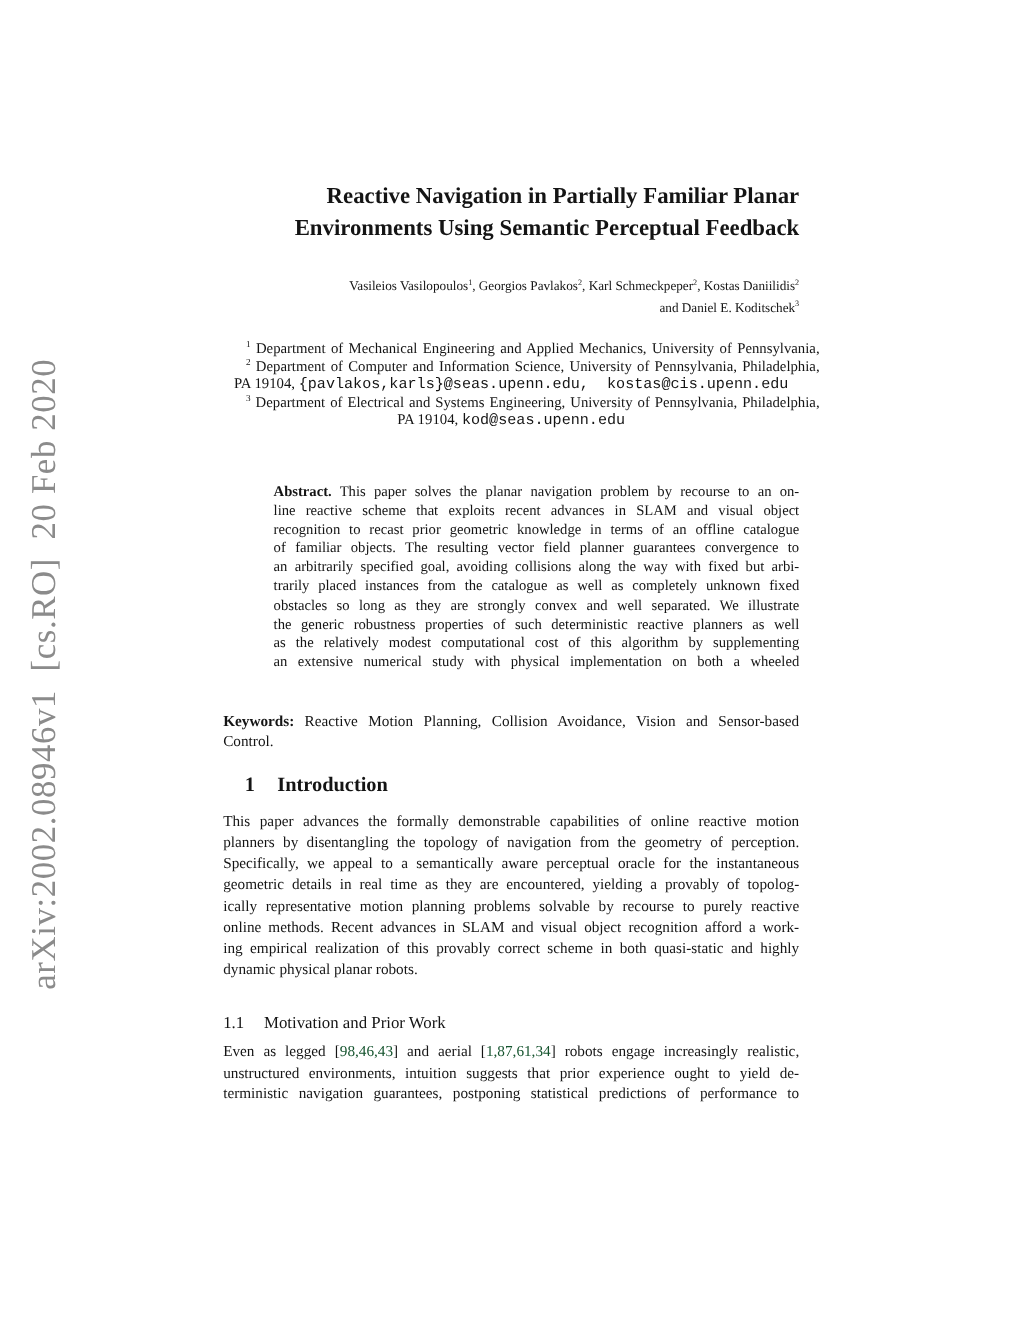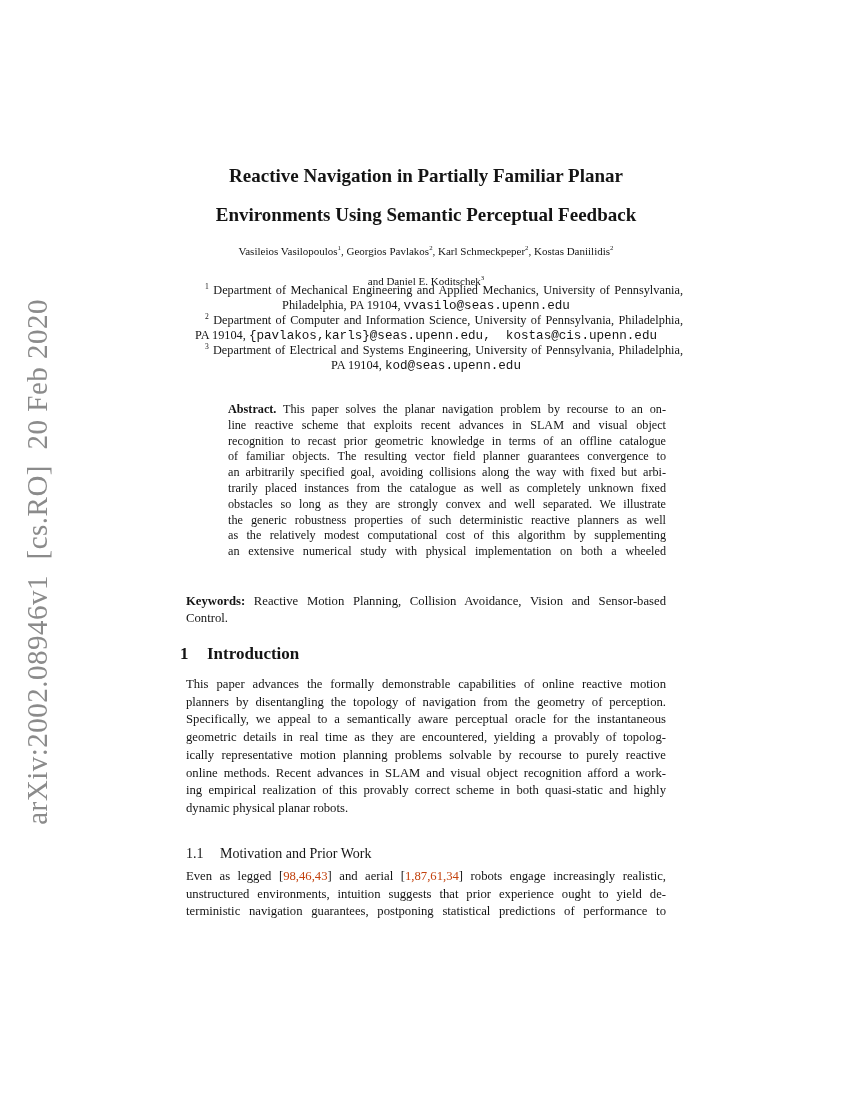--- a/index.html
+++ b/index.html
@@ -9,46 +9,46 @@
     background:#ffffff;
     font-family:"Liberation Serif", serif;
     color:#141414;
     overflow:hidden;
   }
   .abs{position:absolute;}
   
   .line{display:block;}
   .just{text-align:justify;text-align-last:justify;}
   .flush{text-align-last:left;}
-  .center{text-align:center;margin-top:12px;}
+  .center{text-align:right;}
   .affil-h{text-align:justify;text-align-last:justify;margin-left:36px;}
   .affil-c{text-align:center;}
   sup{font-size:0.62em;vertical-align:super;line-height:0;}
   b{font-weight:bold;}
   .mono{font-family:"Liberation Mono", monospace;font-size:12.6px;white-space:pre;}
-  .cite{color:#c2410c;}
+  .cite{color:#14532d;}
   
   #watermark{
     left:18px;top:283px;height:557px;width:38px;
     display:flex;align-items:center;justify-content:center;
   }
   #watermark span{
     writing-mode:vertical-rl;
     transform:rotate(180deg);
     font-size:29px;
     color:#8b8b8b;
     white-space:pre;
     letter-spacing:0.5px;
   }
   #title{left:186px;top:150px;width:480px;font-size:19px;font-weight:bold;line-height:27px;}
   #authors{left:186px;top:231px;width:480px;font-size:11px;line-height:17.7px;}
   #affiliations{left:169px;top:283px;width:514px;font-size:12.3px;line-height:14.6px;}
   #abstract{left:228px;top:402px;width:438px;font-size:12.2px;line-height:15.8px;}
   #keywords{left:186px;top:593px;width:480px;font-size:12.7px;line-height:17px;}
-  .h1{left:180px;top:644px;width:480px;font-size:17px;font-weight:bold;}
+  .h1{left:204px;top:644px;width:480px;font-size:17px;font-weight:bold;}
   .h1 .sec-num{display:inline-block;min-width:27px;}
   .h2{left:186px;top:846px;width:480px;font-size:14px;font-weight:normal;}
   .h2 .sec-num{display:inline-block;min-width:34px;}
   #para-intro{left:186px;top:676px;width:480px;font-size:12.7px;line-height:17.7px;}
   #para-motivation{left:186px;top:868px;width:480px;font-size:12.7px;line-height:17.7px;}
 </style>
 </head>
 <body>
 
 <div id="page">
@@ -62,21 +62,20 @@
       <div class="line center">Environments Using Semantic Perceptual Feedback</div>
     </div>
 
   <div id="authors" class="abs">
       <div class="line center">Vasileios Vasilopoulos<sup>1</sup>, Georgios Pavlakos<sup>2</sup>, Karl Schmeckpeper<sup>2</sup>, Kostas Daniilidis<sup>2</sup></div>
       <div class="line center">and Daniel E. Koditschek<sup>3</sup></div>
     </div>
 
   <div id="affiliations" class="abs">
       <div class="line affil-h"><sup>1</sup>  Department of Mechanical Engineering and Applied Mechanics, University of Pennsylvania,</div>
-      <div class="line affil-c">Philadelphia, PA 19104, <span class="mono">vvasilo@seas.upenn.edu</span></div>
       <div class="line affil-h"><sup>2</sup>  Department of Computer and Information Science, University of Pennsylvania, Philadelphia,</div>
       <div class="line affil-c">PA 19104, <span class="mono">{pavlakos,karls}@seas.upenn.edu,  kostas@cis.upenn.edu</span></div>
       <div class="line affil-h"><sup>3</sup>  Department of Electrical and Systems Engineering, University of Pennsylvania, Philadelphia,</div>
       <div class="line affil-c">PA 19104, <span class="mono">kod@seas.upenn.edu</span></div>
     </div>
 
   <div id="abstract" class="abs">
       <div class="line just"><b>Abstract.</b> This paper solves the planar navigation problem by recourse to an on-</div>
       <div class="line just">line reactive scheme that exploits recent advances in SLAM and visual object</div>
       <div class="line just">recognition to recast prior geometric knowledge in terms of an offline catalogue</div>

